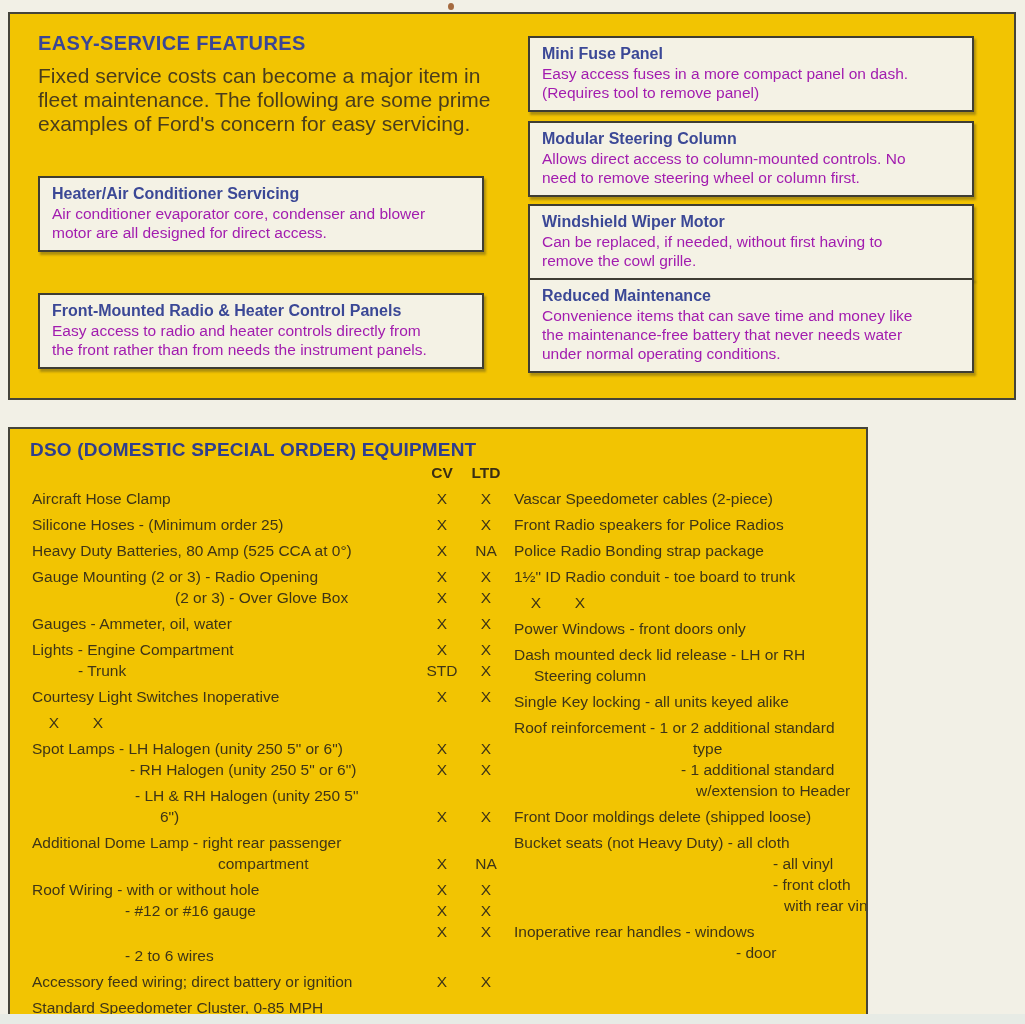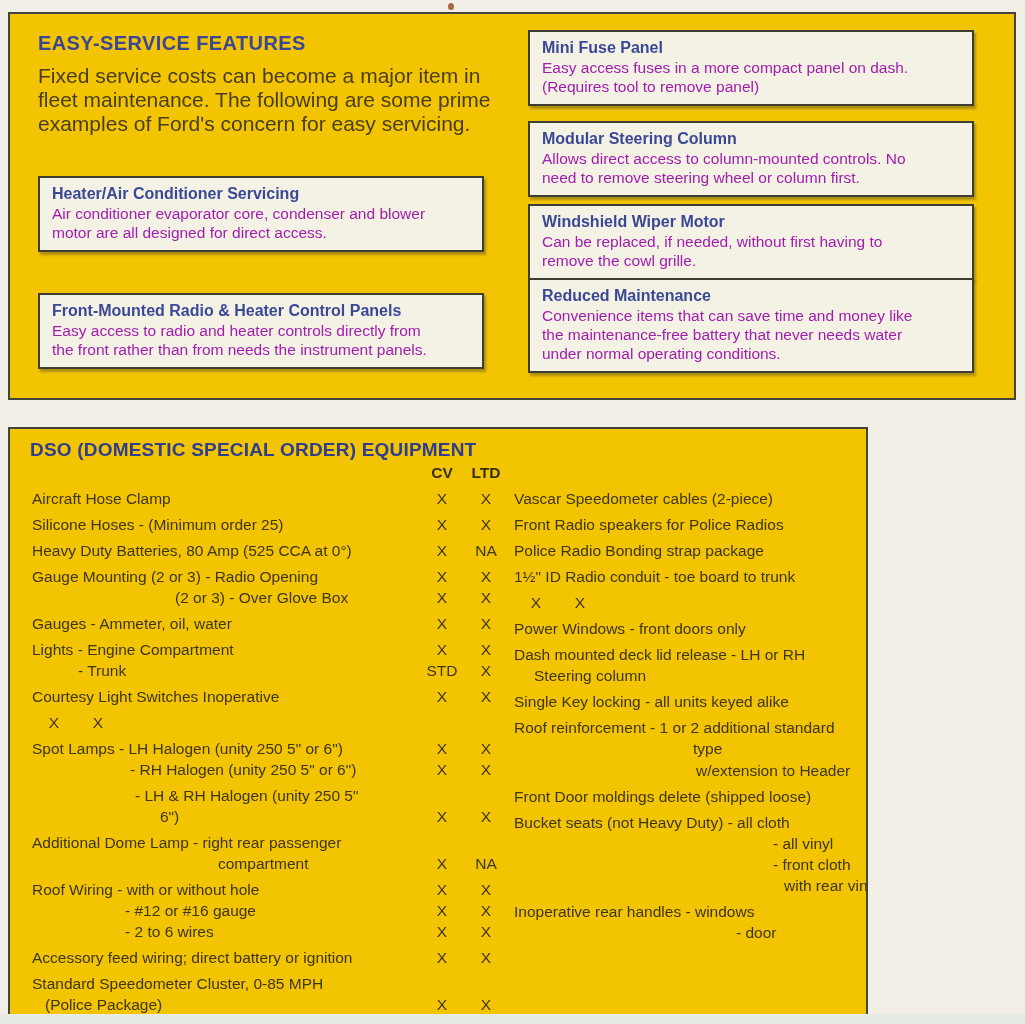--- a/index.html
+++ b/index.html
@@ -89,21 +89,21 @@
           <p>Air conditioner evaporator core, condenser and blower
 motor are all designed for direct access.</p>
         </div>
         <div class="feature-box" style="top: 279px; min-height: 68px;">
           <h3>Front-Mounted Radio &amp; Heater Control Panels</h3>
           <p>Easy access to radio and heater controls directly from
 the front rather than from needs the instrument panels.</p>
         </div>
       </div>
     <div class="col col-right" id="feat-right">
-        <div class="feature-box" style="top: 16px; min-height: 66px;">
+        <div class="feature-box" style="top: 22px; min-height: 66px;">
           <h3>Mini Fuse Panel</h3>
           <p>Easy access fuses in a more compact panel on dash.
 (Requires tool to remove panel)</p>
         </div>
         <div class="feature-box" style="top: 107px; min-height: 66px;">
           <h3>Modular Steering Column</h3>
           <p>Allows direct access to column-mounted controls. No
 need to remove steering wheel or column first.</p>
         </div>
         <div class="feature-box" style="top: 190px; min-height: 63px;">
@@ -211,21 +211,21 @@
           <div class="eq-label" style="padding-left: 0px;">Roof Wiring - with or without hole</div>
           <div class="eq-cell">X</div>
           <div class="eq-cell">X</div>
         </div>
         <div class="eq-row tight">
           <div class="eq-label" style="padding-left: 93px;">- #12 or #16 gauge</div>
           <div class="eq-cell">X</div>
           <div class="eq-cell">X</div>
         </div>
         <div class="eq-row tight">
-          <div class="eq-label" style="padding-left: 93px;">- 2 to 6 wires</div>
+          <div class="eq-label" style="padding-left: 93px; margin-top: 24px;">- 2 to 6 wires</div>
           <div class="eq-cell">X</div>
           <div class="eq-cell">X</div>
         </div>
         <div class="eq-row">
           <div class="eq-label" style="padding-left: 0px;">Accessory feed wiring; direct battery or ignition</div>
           <div class="eq-cell">X</div>
           <div class="eq-cell">X</div>
         </div>
         <div class="eq-row">
           <div class="eq-label" style="padding-left: 0px;">Standard Speedometer Cluster, 0-85 MPH</div>
@@ -292,20 +292,21 @@
           <div class="eq-label" style="padding-left: 0px;">Roof reinforcement - 1 or 2 additional standard</div>
           <div class="eq-cell"></div>
           <div class="eq-cell"></div>
         </div>
         <div class="eq-row tight">
           <div class="eq-label" style="padding-left: 179px;">type</div>
           <div class="eq-cell">X</div>
           <div class="eq-cell">X</div>
         </div>
         <div class="eq-row tight">
+          <div class="eq-label" style="padding-left: 167px;">- 1 additional standard</div>
           <div class="eq-cell"></div>
           <div class="eq-cell"></div>
         </div>
         <div class="eq-row tight">
           <div class="eq-label" style="padding-left: 182px;">w/extension to Header</div>
           <div class="eq-cell">X</div>
           <div class="eq-cell">X</div>
         </div>
         <div class="eq-row">
           <div class="eq-label" style="padding-left: 0px;">Front Door moldings delete (shipped loose)</div>

